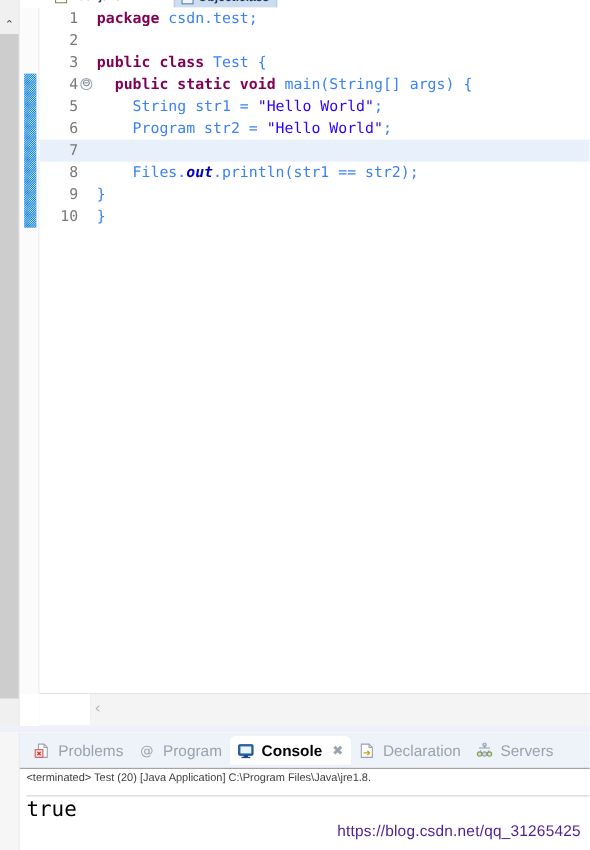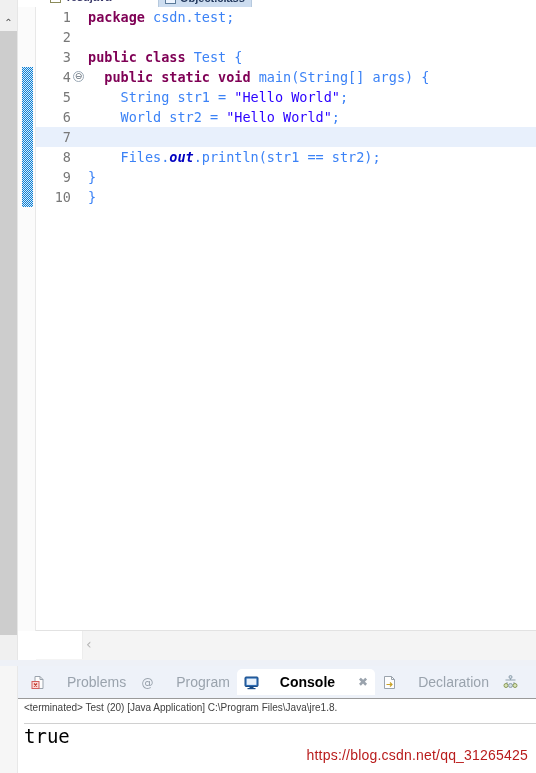--- a/index.html
+++ b/index.html
@@ -234,21 +234,21 @@
     height: 32px;
     background: #eef2f9;
     display: flex;
     align-items: center;
     padding-left: 6px;
     box-sizing: border-box;
   }
   .vtab {
     display: flex;
     align-items: center;
-    gap: 21px;
+    gap: 7px;
     height: 26px;
     padding: 0 7px;
     font-size: 14px;
     color: #9aa3ad;
     white-space: nowrap;
     box-sizing: border-box;
   }
   .vtab.selected {
     color: #000000;
     font-weight: bold;
@@ -297,21 +297,21 @@
     font-family: "DejaVu Sans Mono", "Liberation Mono", monospace;
     font-size: 19px;
     color: #000000;
     white-space: pre;
   }
   .watermark {
     position: absolute;
     right: 8px;
     top: 48px;
     font-size: 14px;
-    color: #b91c1c;
+    color: #4c1d95;
     font-family: "Liberation Sans", sans-serif;
     letter-spacing: .2px;
     white-space: nowrap;
   }
 </style>
 </head>
 <body>
 
 <div id="app">
 
@@ -336,21 +336,21 @@
     <div class="change-ruler">
       <div class="change-bar" style="top:60px;height:140px;"></div>
     </div>
 
     <div class="code-area" id="code-area">
         <div class="code-row"><span class="lineno">1</span><span class="code-text"><span class="kw">package</span><span class="pln"> csdn.test;</span></span></div>
         <div class="code-row"><span class="lineno">2</span><span class="code-text"></span></div>
         <div class="code-row"><span class="lineno">3</span><span class="code-text"><span class="kw">public class</span><span class="pln"> Test {</span></span></div>
         <div class="code-row"><span class="lineno">4</span><span class="fold">⊖</span><span class="code-text"><span class="pln">  </span><span class="kw">public static void</span><span class="pln"> main(String[] args) {</span></span></div>
         <div class="code-row"><span class="lineno">5</span><span class="code-text"><span class="pln">    String str1 = </span><span class="str">"Hello World"</span><span class="pln">;</span></span></div>
-        <div class="code-row"><span class="lineno">6</span><span class="code-text"><span class="pln">    World str2 = </span><span class="str">"Hello World"</span><span class="pln">;</span></span></div>
+        <div class="code-row"><span class="lineno">6</span><span class="code-text"><span class="pln">    Program str2 = </span><span class="str">"Hello World"</span><span class="pln">;</span></span></div>
         <div class="code-row current"><span class="lineno">7</span><span class="code-text"></span></div>
         <div class="code-row"><span class="lineno">8</span><span class="code-text"><span class="pln">    Files.</span><span class="fld">out</span><span class="pln">.println(str1 == str2);</span></span></div>
         <div class="code-row"><span class="lineno">9</span><span class="code-text"><span class="pln">}</span></span></div>
         <div class="code-row"><span class="lineno">10</span><span class="code-text"><span class="pln">}</span></span></div>
       </div>
 
     <div class="h-scroll">
       <div class="trough-cap"></div>
       <div class="left-arrow">‹</div>
     </div>

